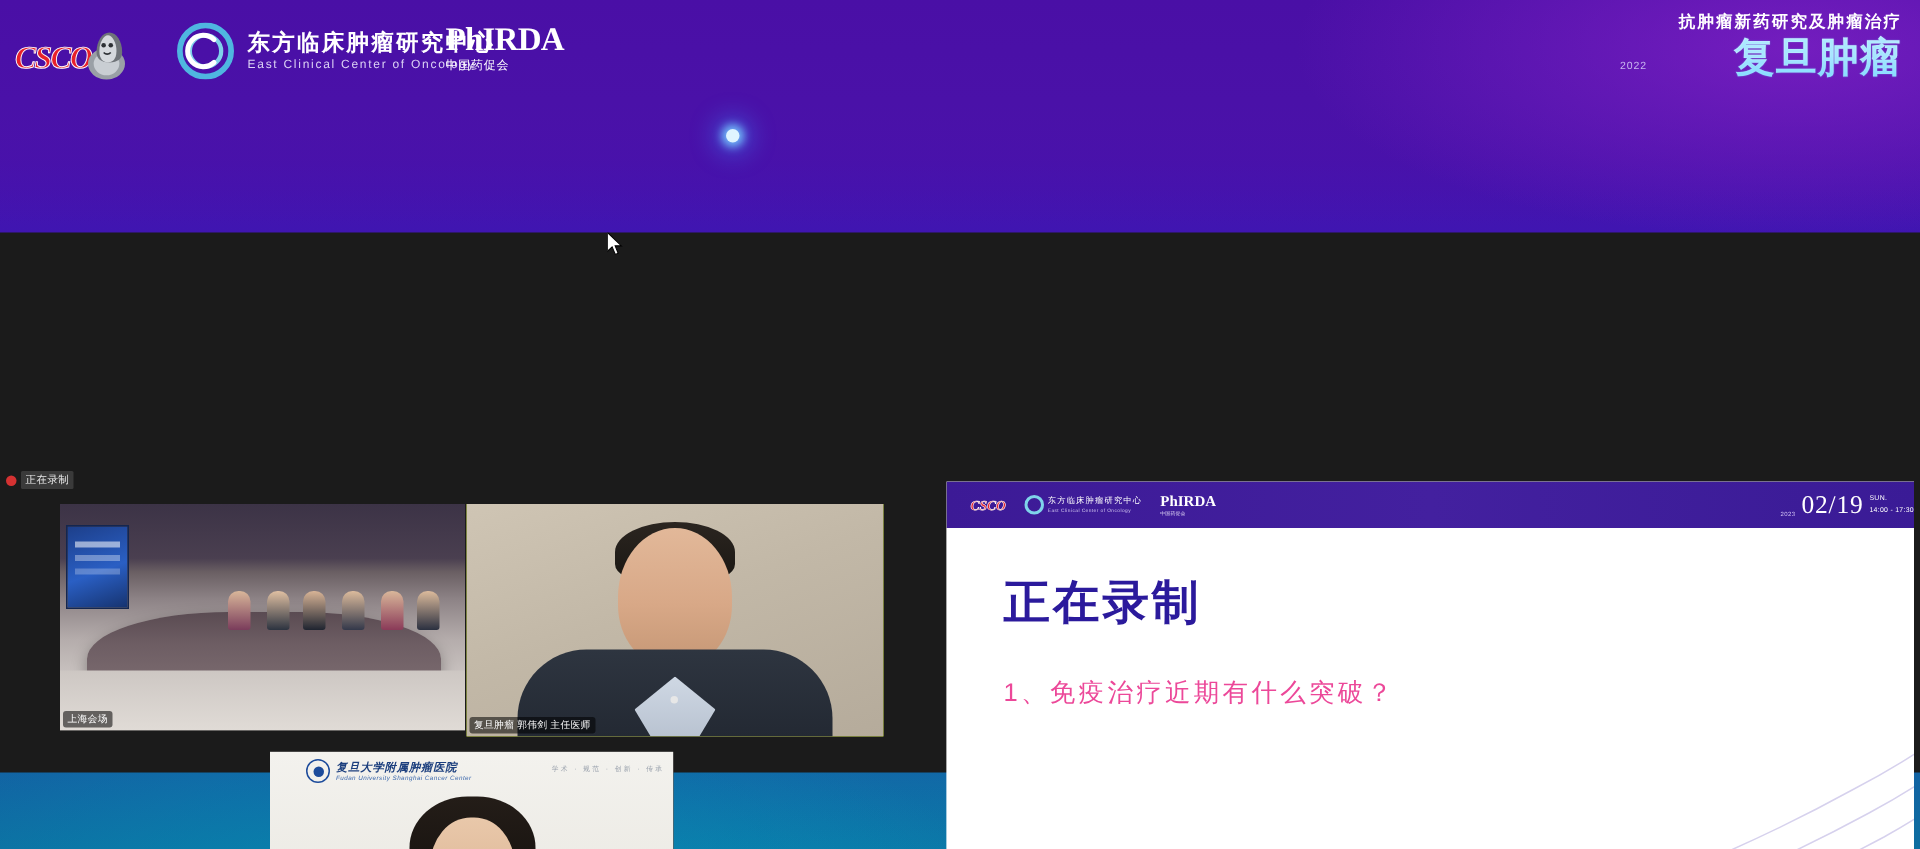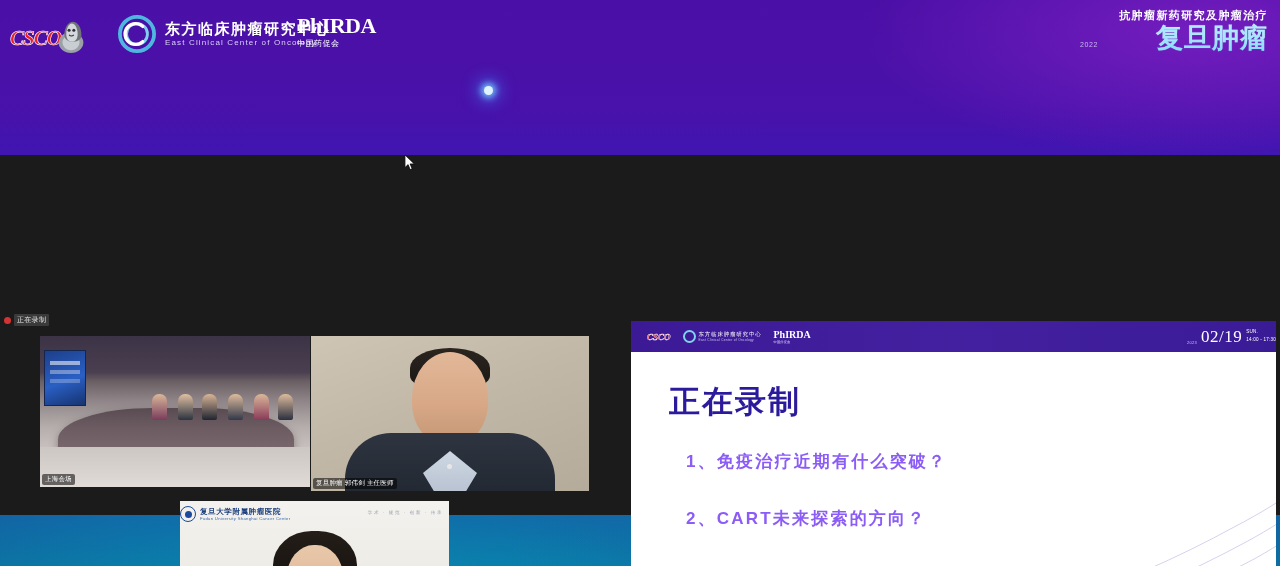--- a/index.html
+++ b/index.html
@@ -144,21 +144,21 @@
   .spk-shirt{
     position:absolute; left:50%; bottom:0; transform:translateX(-50%);
     width:54px; height:40px; background:linear-gradient(180deg,#cfd8e4,#b9c3d1);
     clip-path:polygon(50% 0,100% 55%,80% 100%,20% 100%,0 55%);
   }
   .spk-mic{ position:absolute; left:50%; bottom:22px; margin-left:-3px; width:5px; height:5px; border-radius:50%; background:#e7e7e7; }
 
   
   #tile-doctor{ left:180px; top:346px; width:269px; height:152px; }
   .doc-bg{ position:absolute; inset:0; background:linear-gradient(180deg,#f3f2ee 0%,#eceae4 58%,#dedbd3 100%); }
-  .doc-logo{ position:absolute; left:0; top:5px; display:flex; align-items:center; gap:4px; }
+  .doc-logo{ position:absolute; left:24px; top:5px; display:flex; align-items:center; gap:4px;font-style:italic; }
   .doc-logo-mark{ width:16px; height:16px; border-radius:50%; border:1.6px solid #1c4b9b; position:relative; }
   .doc-logo-mark:after{ content:""; position:absolute; left:4px; top:4px; width:7px; height:7px; border-radius:50%; background:#1c4b9b; }
   .doc-logo-cn{ font-size:7.5px; color:#1c3f7e; font-weight:bold; letter-spacing:.6px; line-height:9px; }
   .doc-logo-en{ font-size:4.2px; color:#3a67ad; letter-spacing:.3px; line-height:6px; }
   .doc-right{ position:absolute; right:6px; top:9px; font-size:4.5px; color:#9aa2ad; letter-spacing:1.6px; }
   .doc-hair{ position:absolute; left:50%; top:30px; transform:translateX(-50%); width:84px; height:74px; border-radius:46% 46% 34% 34%; background:linear-gradient(180deg,#241d18,#120f0c); }
   .doc-face{ position:absolute; left:50%; top:44px; transform:translateX(-50%); width:56px; height:66px; border-radius:48% 48% 46% 46%; background:linear-gradient(180deg,#e9c8aa,#d9b291); }
 
   
   .slide{ position:absolute; left:631px; top:166px; width:645px; height:346px; background:#ffffff; overflow:hidden; }
@@ -181,23 +181,22 @@
   .sh-time{ font-size:4.6px; color:#ffffff; line-height:6px; letter-spacing:.2px; padding-bottom:2px; }
 
   .slide-body{ position:absolute; left:0; top:31px; width:100%; height:284px; background:#ffffff; overflow:hidden; }
   .swirl{ position:absolute; right:-60px; bottom:-120px; width:520px; height:360px; opacity:.85; }
   .slide-title{
     position:absolute; left:38px; top:29px;
     font-size:31px; font-weight:bold; color:#2b1a9c; letter-spacing:2px;
   }
   .slide-list{ position:absolute; left:38px; top:100px; width:560px; }
   .slide-item{
-    font-size:17px; color:#8b5cf6; letter-spacing:2.2px; line-height:20px; margin-bottom:37px;
-    font-weight:bold;
-    margin-left:17px;
+    font-size:17px; color:#ec4899; letter-spacing:2.2px; line-height:20px; margin-bottom:37px;
+    font-weight:normal;
   }
 
   
   .cursor{ position:absolute; left:405px; top:155px; width:11px; height:16px; }
 </style>
 </head>
 <body>
 
 <div id="screen">
 
@@ -328,21 +327,20 @@
             <path d="M80 250C180 232 300 196 420 130 470 104 500 80 520 56"></path>
             <path d="M100 262C198 244 312 210 430 146 478 120 508 96 528 72"></path>
             <path d="M120 274C216 256 324 224 440 162 486 136 516 112 536 88"></path>
           </g>
         </svg>
 
         <div class="slide-title">正在录制</div>
 
         <div class="slide-list">
           <div class="slide-item">1、免疫治疗近期有什么突破？</div>
-          <div class="slide-item">2、CART未来探索的方向？</div>
 
         </div>
       </div>
 
     </div>
 
     <div class="rec">
       <div class="rec-dot"></div>
       <div class="rec-label">正在录制</div>
     </div>

